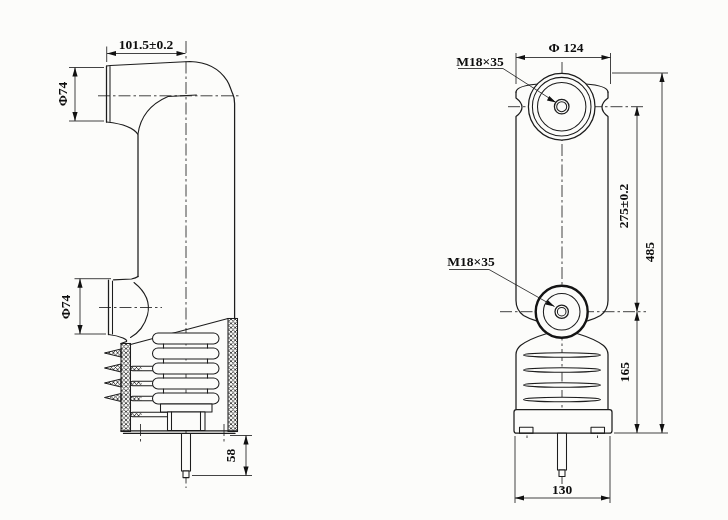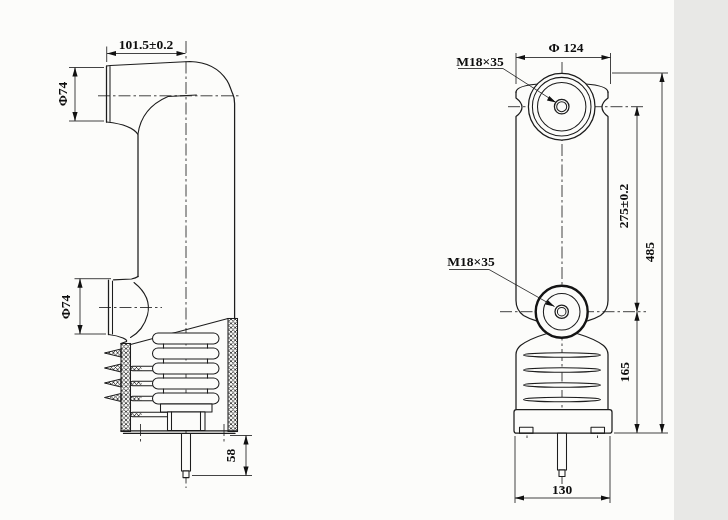--- a/index.html
+++ b/index.html
@@ -1,16 +1,16 @@
 <!DOCTYPE html>
 <html><head>
 <meta charset="utf-8">
 <style>
   html,body{margin:0;padding:0;background:#e8e8e6;}
-  #stage{width:674px;height:520px;background:#fcfcfa;position:relative;overflow:hidden;}
+  #stage{width:728px;height:520px;background:#fcfcfa;position:relative;overflow:hidden;}
   svg{display:block;}
   .ol   {fill:none;stroke:#1d1d1d;stroke-width:1.25;stroke-linecap:round;stroke-linejoin:round;}
   .ol2  {fill:none;stroke:#1d1d1d;stroke-width:1.05;stroke-linecap:round;stroke-linejoin:round;}
   .thick{fill:none;stroke:#141414;stroke-width:2.4;}
   .wfill{fill:#fcfcfa;}
   .cl   {fill:none;stroke:#2e2e2e;stroke-width:0.9;stroke-dasharray:12 3 2.5 3;}
   .diml {fill:none;stroke:#222;stroke-width:0.85;}
   .arr  {fill:#111;stroke:none;}
   .dtxt {font-family:"Liberation Serif","DejaVu Serif",serif;font-weight:bold;font-size:13.5px;fill:#0e0e0e;}
 </style>

